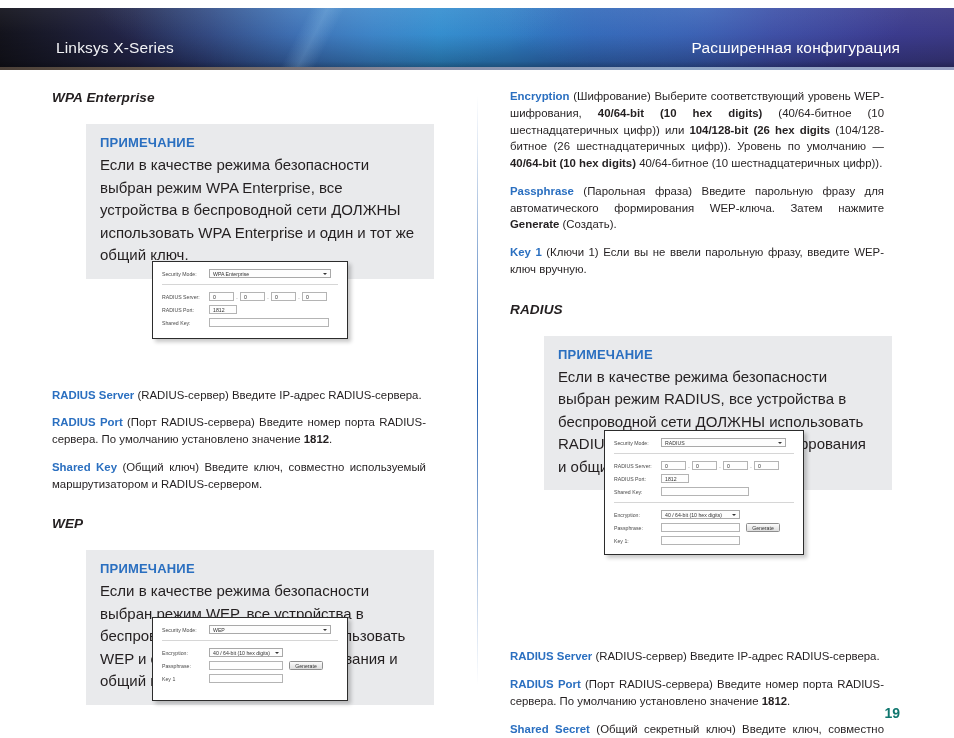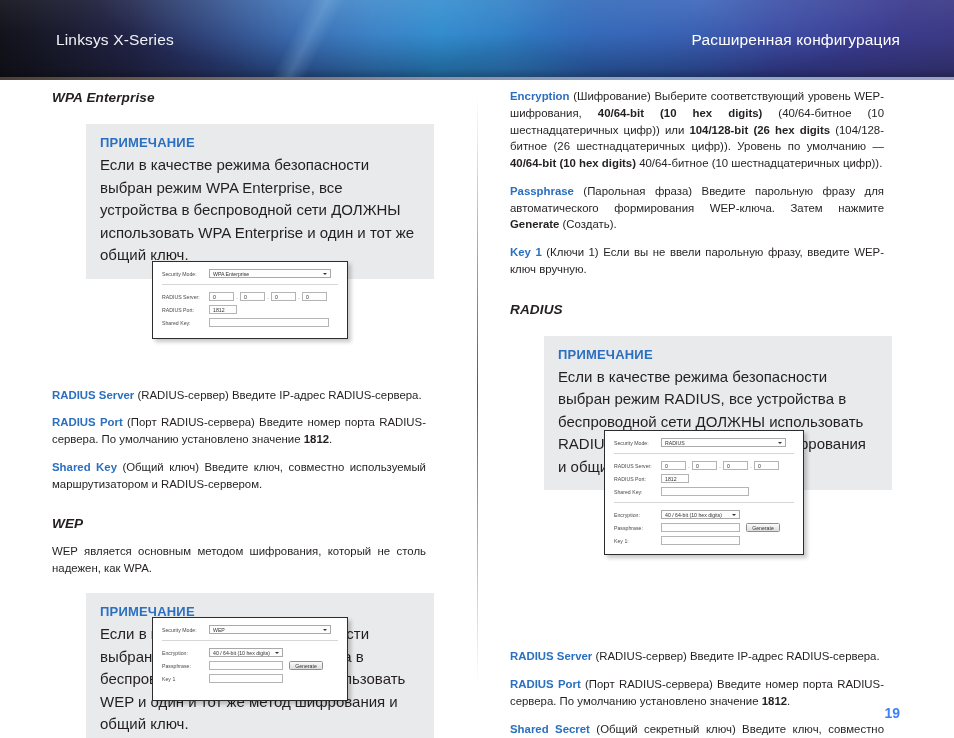--- a/index.html
+++ b/index.html
@@ -12,22 +12,22 @@
   }
   .page {
     position: relative;
     width: 954px; height: 738px;
     background: #ffffff;
   }
 
   
   .header {
     position: absolute;
-    left: 0; top: 0;
-    width: 954px; height: 80px;
+    left: 0; top: 8px;
+    width: 954px; height: 62px;
     background:
       linear-gradient(to right,
         #13131c 0%,
         #1a1b2e 6%,
         #23254a 14%,
         #2a3a73 22%,
         #2f5ba3 31%,
         #2f76bd 39%,
         #2a86c9 46%,
         #2f7ec4 53%,
@@ -216,21 +216,21 @@
   
   #fig-wpa-enterprise { left: 152px; top: 261px; width: 196px; height: 78px; }
   #fig-wep            { left: 152px; top: 617px; width: 196px; height: 84px; }
   #fig-radius         { left: 604px; top: 430px; width: 200px; height: 125px; }
 
   .page-number {
     position: absolute;
     right: 54px; bottom: 17px;
     font-size: 14px;
     font-weight: bold;
-    color: #3b82f6;
+    color: #0f766e;
   }
 </style>
 </head>
 <body>
 
 <div class="page">
 
   <div class="header">
     <div class="sheen"></div>
     <div class="diag"></div>
@@ -254,21 +254,20 @@
     <div style="height:92px"></div>
 
     <p class="body"><span class="lbl">RADIUS Server</span><span> (RADIUS-сервер)  Введите IP-адрес RADIUS-сервера.</span></p>
 
     <p class="body"><span class="lbl">RADIUS Port</span><span> (Порт RADIUS-сервера) Введите номер порта RADIUS-сервера. По умолчанию установлено значение </span><span class="bold">1812</span><span>.</span></p>
 
     <p class="body"><span class="lbl">Shared Key</span><span> (Общий ключ) Введите ключ, совместно используемый маршрутизатором и RADIUS-сервером.</span></p>
 
     <h2 class="head spaced">WEP</h2>
 
-    <p class="body">WEP является основным методом шифрования, который не столь надежен, как WPA.</p>
 
     <div class="note">
       <div class="note-title">ПРИМЕЧАНИЕ</div>
       <div class="note-body">Если в качестве режима безопасности выбран режим WEP, все устройства в беспроводной сети ДОЛЖНЫ использовать WEP и один и тот же метод шифрования и общий ключ.</div>
     </div>
 
   </div>
 
   <div class="col col-right">
 

